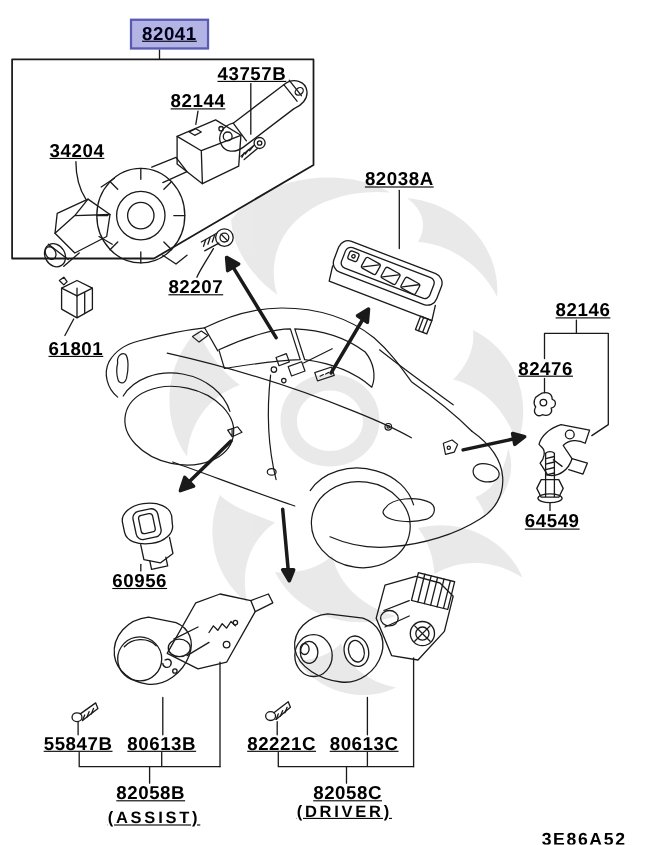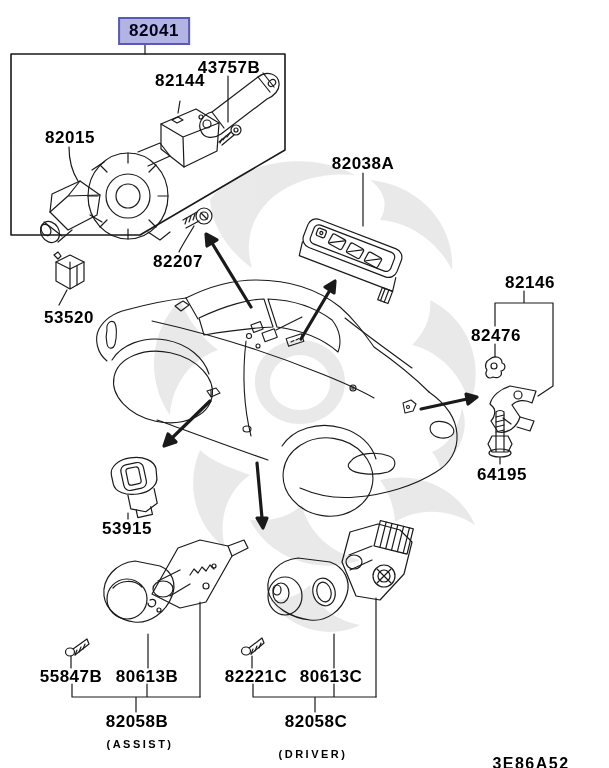--- a/index.html
+++ b/index.html
@@ -5,27 +5,27 @@
   html,body{margin:0;padding:0;background:#ffffff;}
   #stage{
     position:relative;width:609px;height:768px;background:#ffffff;overflow:hidden;
     font-family:"Liberation Sans",sans-serif;
   }
   #lineart{position:absolute;left:0;top:0;}
   .plabel{
     position:absolute;transform:translate(-50%,-50%);
     font-family:"Liberation Sans",sans-serif;
     font-weight:bold;font-size:17px;letter-spacing:0.5px;color:#000000;
-    white-space:nowrap;line-height:1;
+    white-space:nowrap;line-height:1;text-decoration:underline;
   }
   .plabel.hl{
     padding:3px 9px 4px 9px;border:2px solid #5a5ab4;background:#b4b4e4;
     color:#00001a;
   }
-  .plabel.pos{font-size:11px;letter-spacing:2.5px;}
+  .plabel.pos{font-size:15px;letter-spacing:2.5px;}
   .plabel.code{font-size:16px;letter-spacing:1.5px;margin-top:20px;}
 </style>
 </head>
 <body>
 
 <div id="stage">
 
   <svg id="lineart" width="609" height="768" viewBox="0 0 609 768">
 
     <g fill="#d8d8d8" opacity="0.55" stroke="none">
@@ -268,32 +268,32 @@
         </g>
         <path d="M252,656 V668 M334,634 V668 M376,598 V697"></path>
         <path d="M253,684 V697 M334,684 V697 M253,697 H376 M315,697 V712"></path>
       </g>
 
     </g>
   </svg>
 
   <div class="plabel hl" style="left: 154px; top: 31px; background-color: rgb(180, 180, 228); border-color: rgb(90, 90, 180);">82041</div>
   <div class="plabel" style="left:229px;top:67px">43757B</div>
-  <div class="plabel" style="left:180px;top:80px">82144</div>
-  <div class="plabel" style="left:70px;top:137px">82015</div>
+  <div class="plabel" style="left:180px;top:92px">82144</div>
+  <div class="plabel" style="left:70px;top:137px">34204</div>
   <div class="plabel" style="left:178px;top:261px">82207</div>
   <div class="plabel" style="left:363px;top:163px">82038A</div>
-  <div class="plabel" style="left:69px;top:317px">53520</div>
+  <div class="plabel" style="left:69px;top:317px">61801</div>
   <div class="plabel" style="left:530px;top:282px">82146</div>
   <div class="plabel" style="left:496px;top:335px">82476</div>
-  <div class="plabel" style="left:502px;top:474px">64195</div>
-  <div class="plabel" style="left:127px;top:528px">53915</div>
+  <div class="plabel" style="left:502px;top:474px">64549</div>
+  <div class="plabel" style="left:127px;top:528px">60956</div>
   <div class="plabel" style="left:71px;top:676px">55847B</div>
   <div class="plabel" style="left:147px;top:676px">80613B</div>
   <div class="plabel" style="left:137px;top:721px">82058B</div>
   <div class="plabel pos" style="left:140px;top:744px">(ASSIST)</div>
   <div class="plabel" style="left:256px;top:676px">82221C</div>
   <div class="plabel" style="left:331px;top:676px">80613C</div>
   <div class="plabel" style="left:316px;top:721px">82058C</div>
-  <div class="plabel pos" style="left:313px;top:754px">(DRIVER)</div>
+  <div class="plabel pos" style="left:313px;top:738px">(DRIVER)</div>
   <div class="plabel code" style="left:531px;top:744px">3E86A52</div>
 
 </div>
 
 </body></html>

